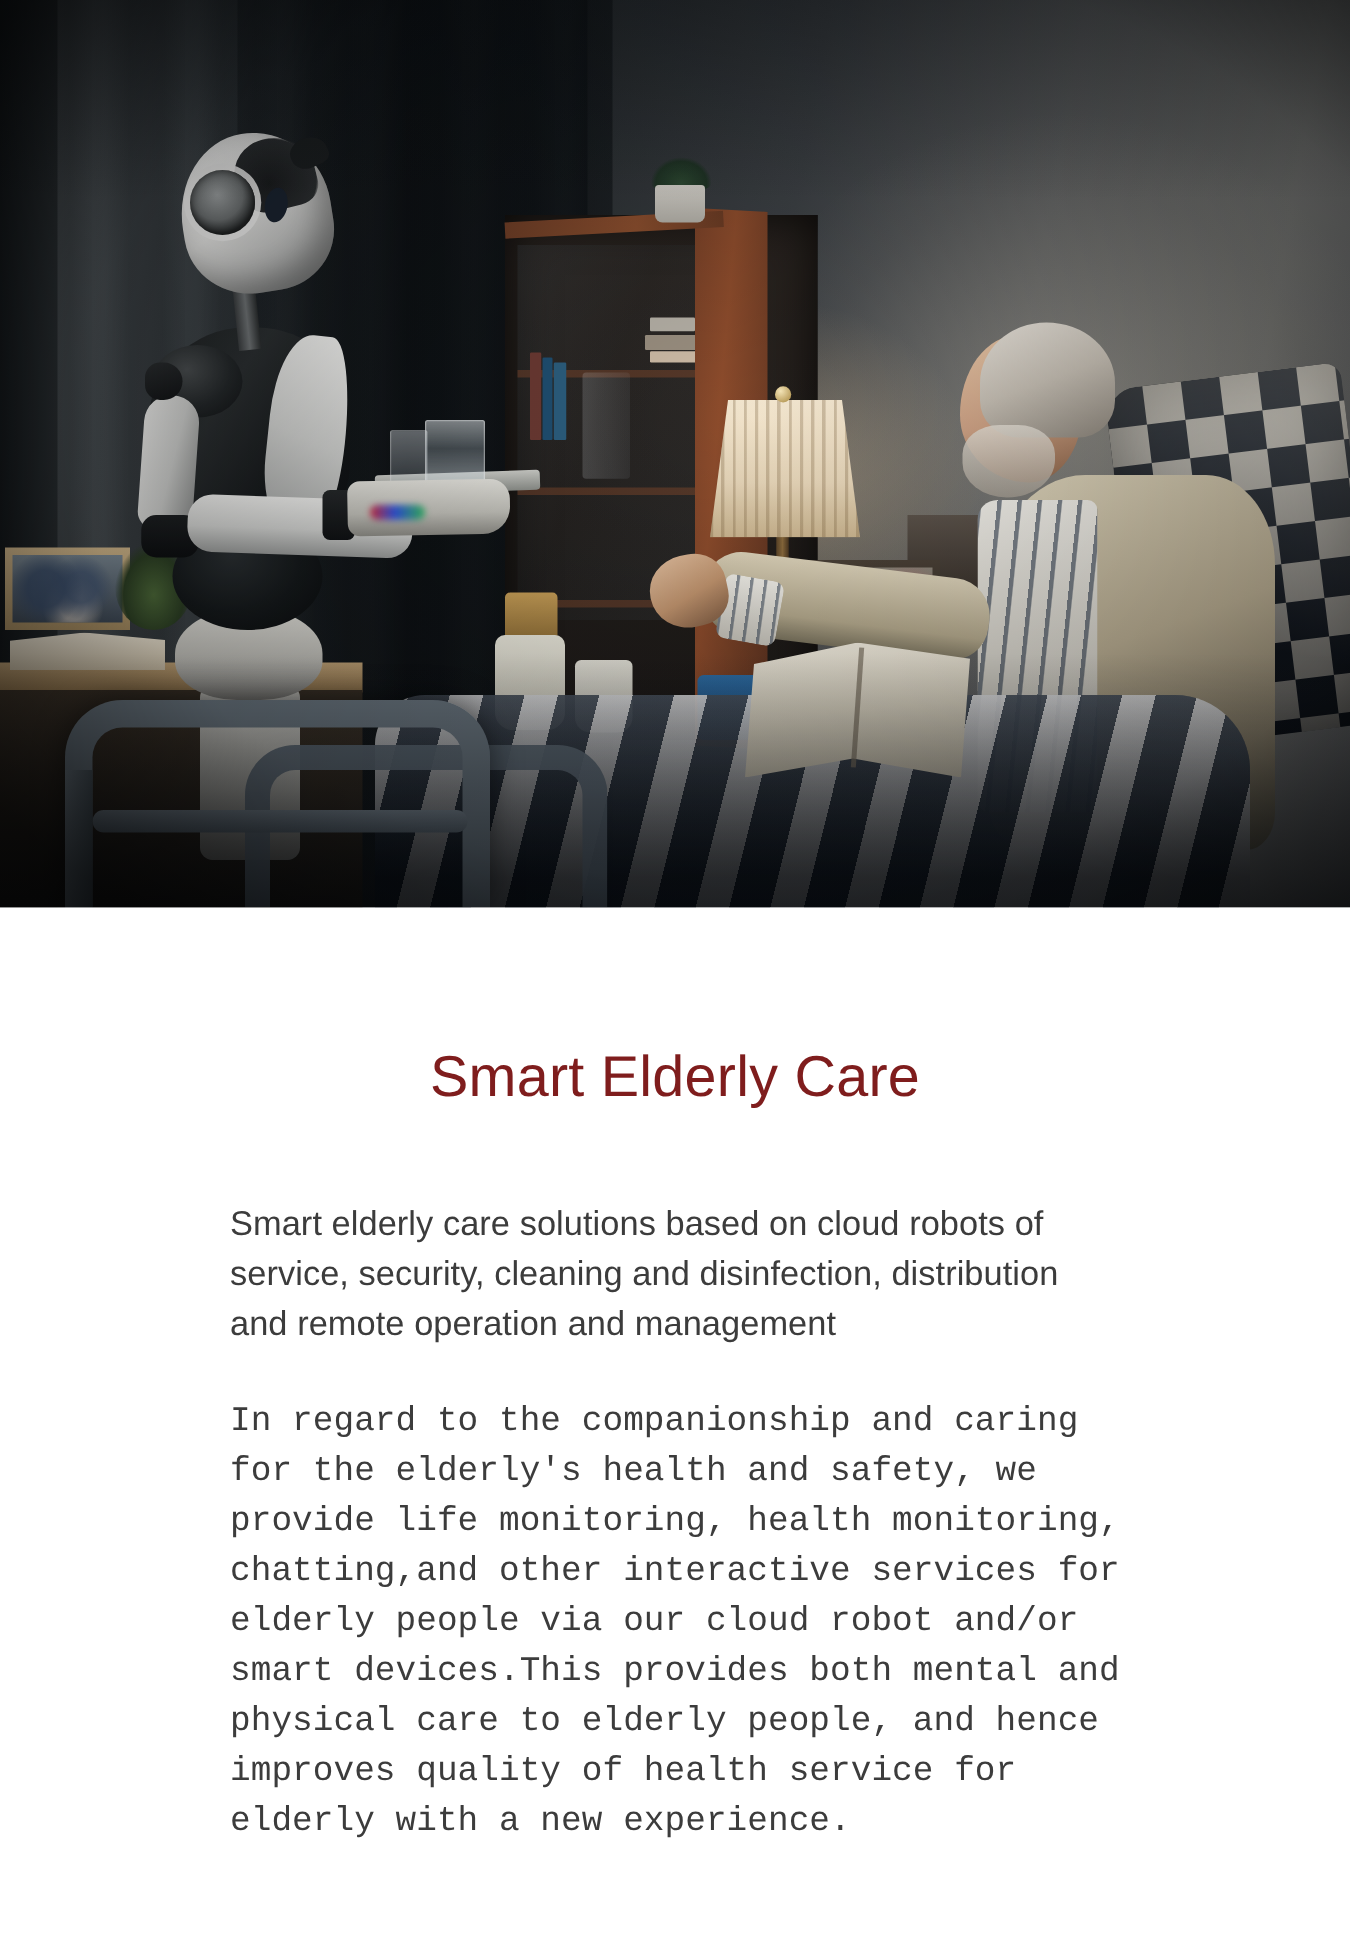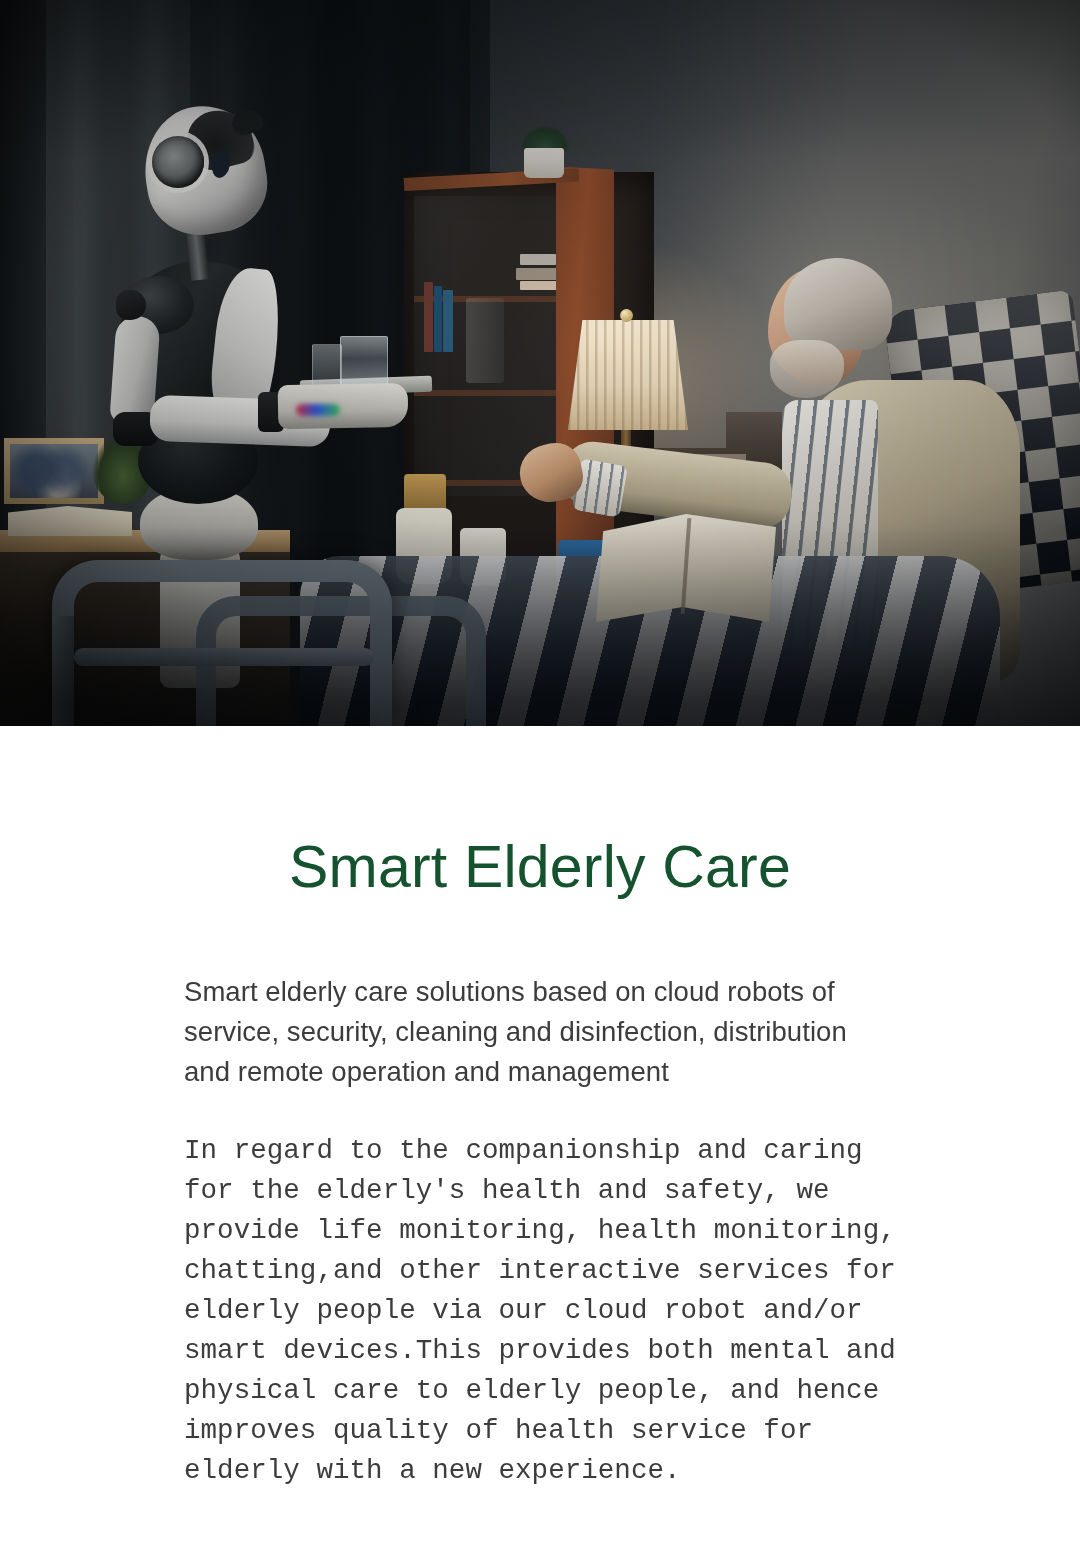--- a/index.html
+++ b/index.html
@@ -600,24 +600,24 @@
     position: absolute;
     left: 0;
     top: 726px;
     width: 1080px;
     background: #ffffff;
   }
   .page-title {
     margin: 0;
     padding-top: 112px;
     text-align: center;
-    font-size: 59px;
+    font-size: 46px;
     font-weight: 400;
     line-height: 1.0;
-    color: #14532d;
+    color: #7f1d1d;
     letter-spacing: 0.2px;
   }
   .body-copy {
     margin: 0 auto;
     padding: 0 76px;
     box-sizing: border-box;
     width: 864px;
   }
   .para {
     margin: 0;

